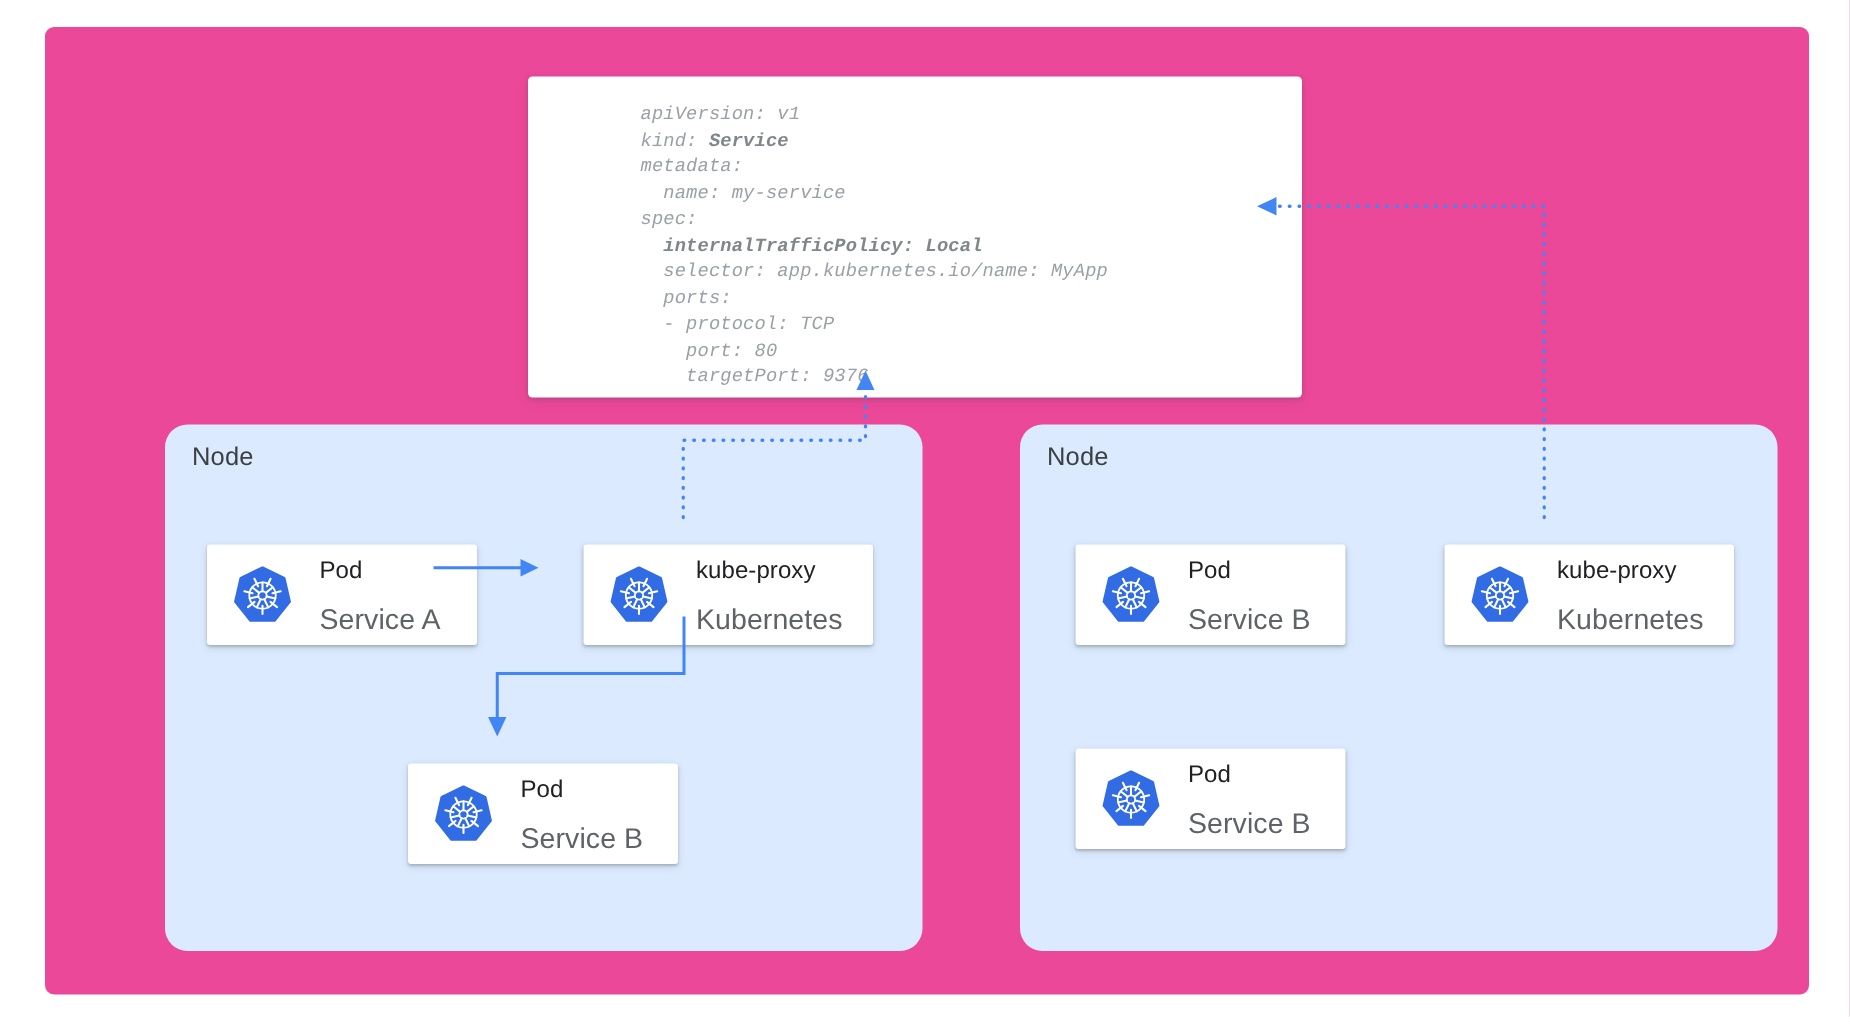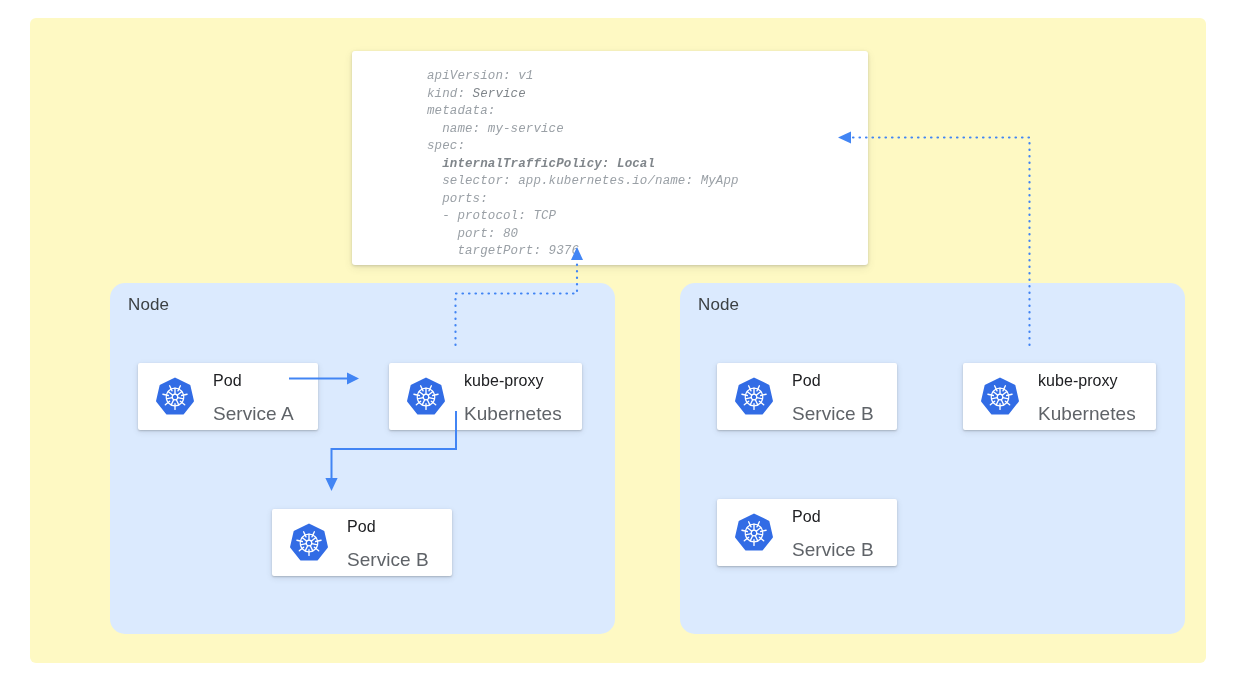--- a/index.html
+++ b/index.html
@@ -17,21 +17,21 @@
     -webkit-font-smoothing: antialiased;
   }
 
   
   #canvas {
     position: absolute;
     left: 30px;
     top: 18px;
     width: 1176px;
     height: 645px;
-    background: #fef9c3;
+    background: #ec4899;
     border-radius: 6px;
   }
 
   
   #yaml-card {
     position: absolute;
     left: 322px;
     top: 33px;
     width: 516px;
     height: 214px;
@@ -47,21 +47,21 @@
     top: 17px;
     font-family: "Liberation Mono", "DejaVu Sans Mono", monospace;
     font-size: 12.5px;
     line-height: 17.55px;
     color: #9aa0a6;
     white-space: pre;
     letter-spacing: 0.1px;
   }
   #yaml-code .ln { display: block; font-style: italic; }
   #yaml-code .ln.bold { font-weight: bold; color: #80868b; }
-  #yaml-code .kbold { font-weight: normal; color: #80868b; }
+  #yaml-code .kbold { font-weight: bold; color: #80868b; }
 
   
   .node-box {
     position: absolute;
     background: #dbeafe;
     border-radius: 15px;
     box-sizing: border-box;
   }
   #node-left  { left: 80px;  top: 265px; width: 505px; height: 351px; }
   #node-right { left: 650px; top: 265px; width: 505px; height: 351px; }

